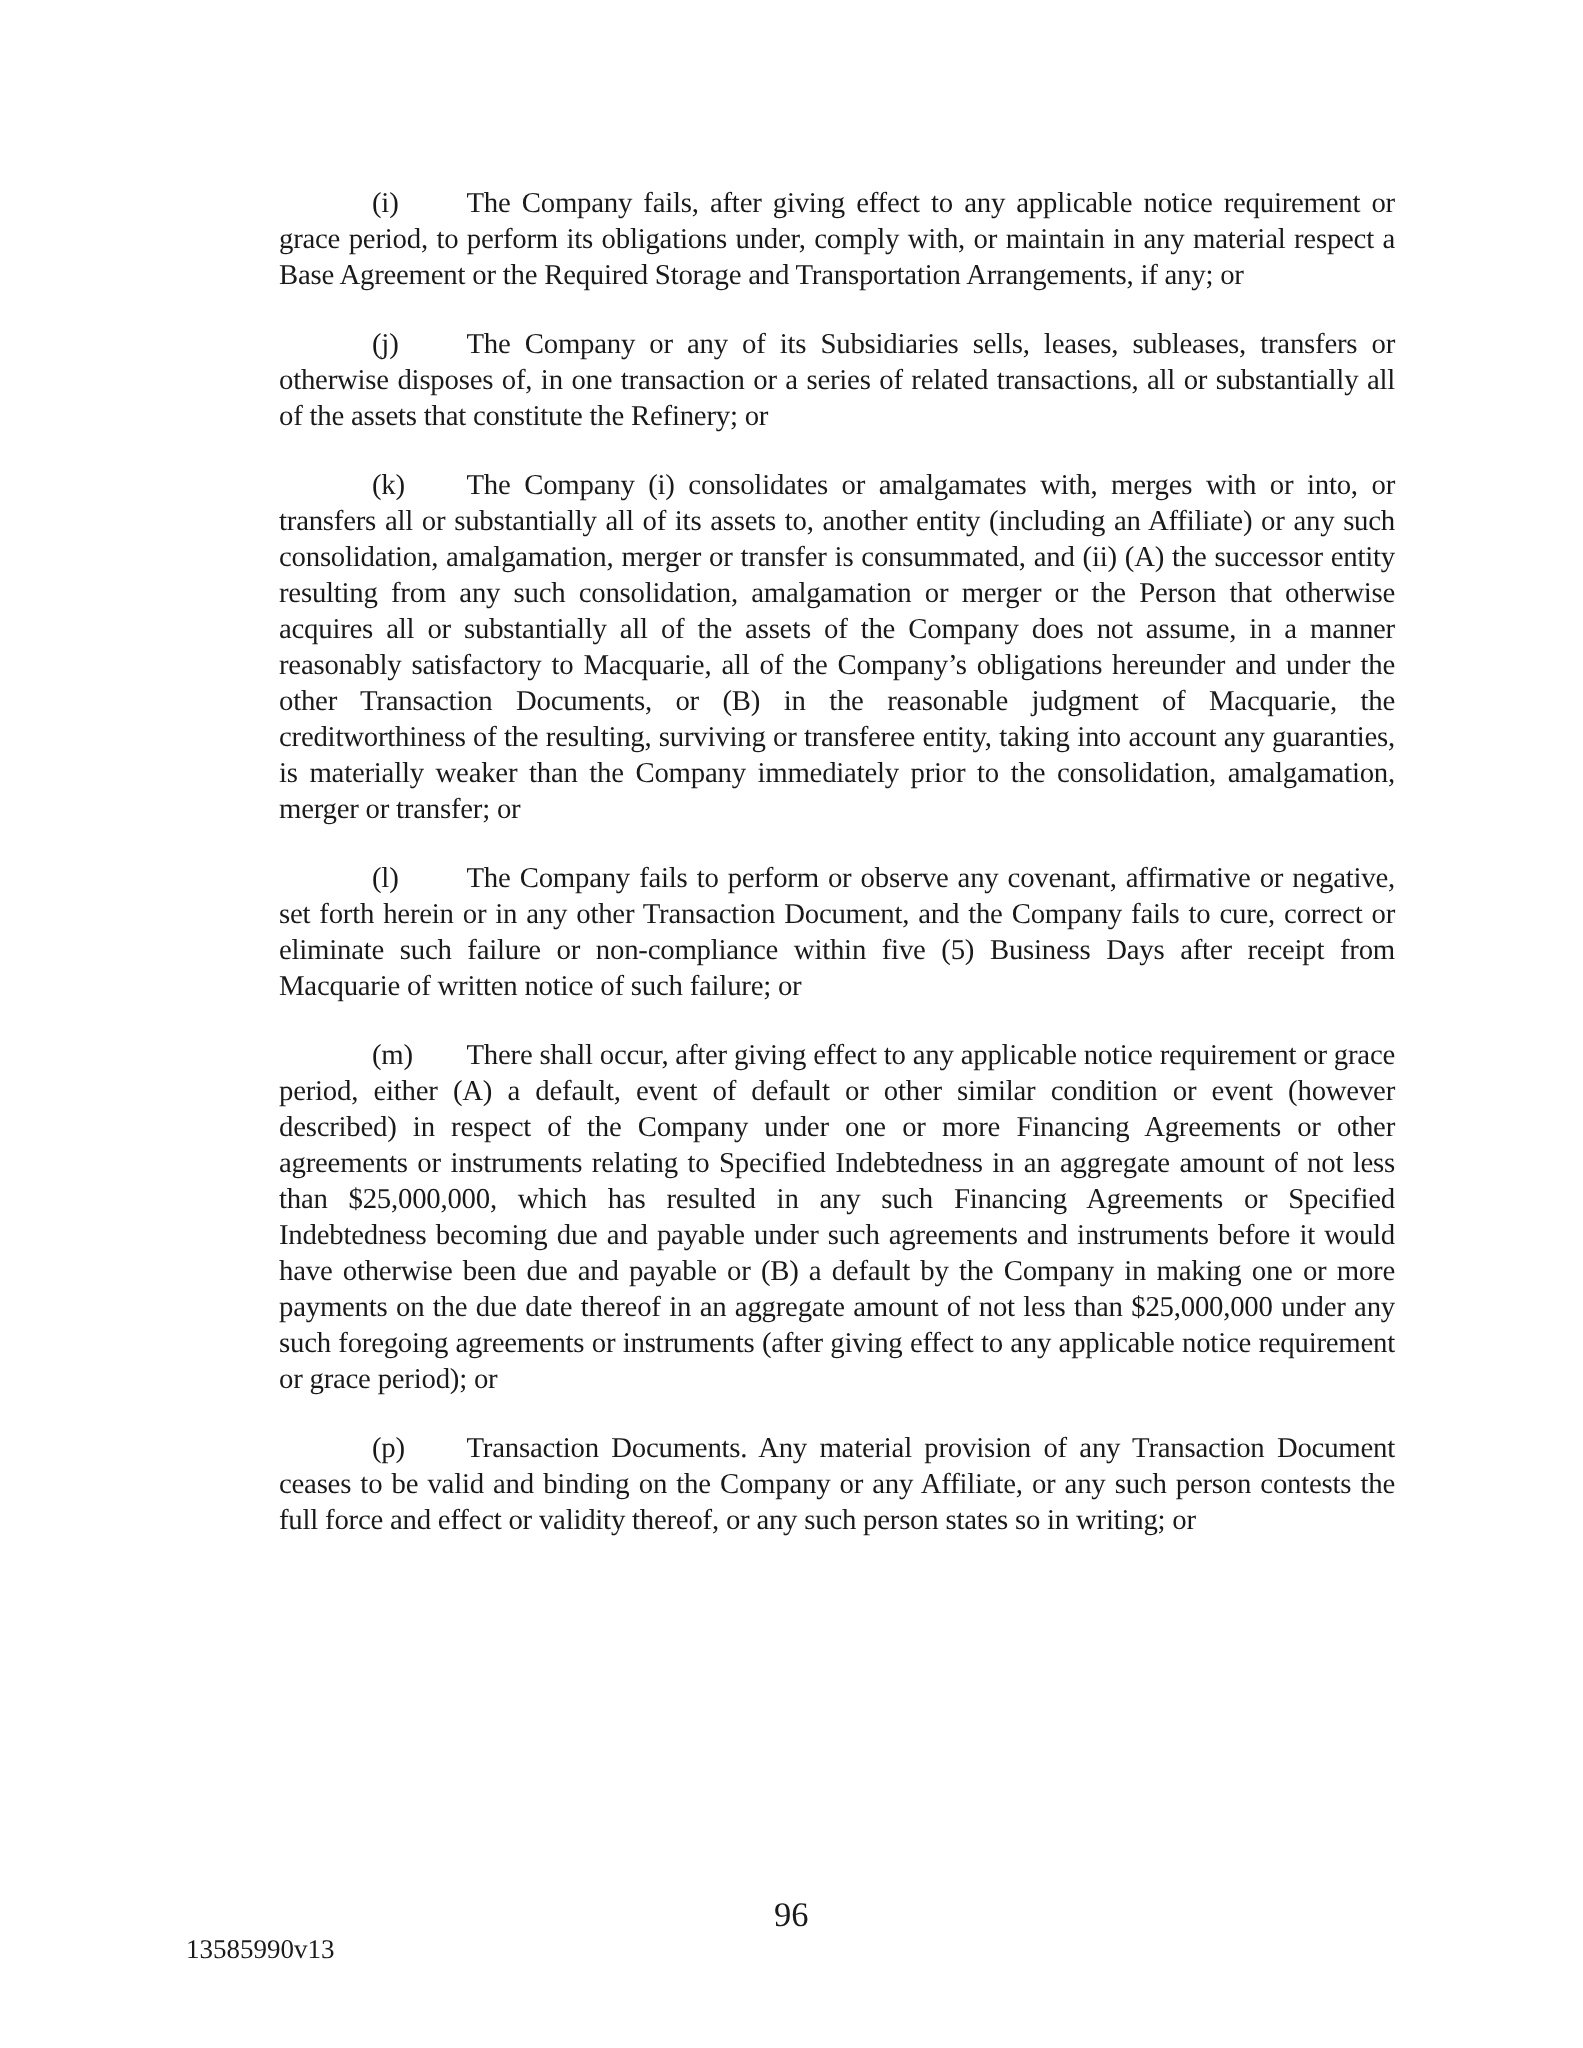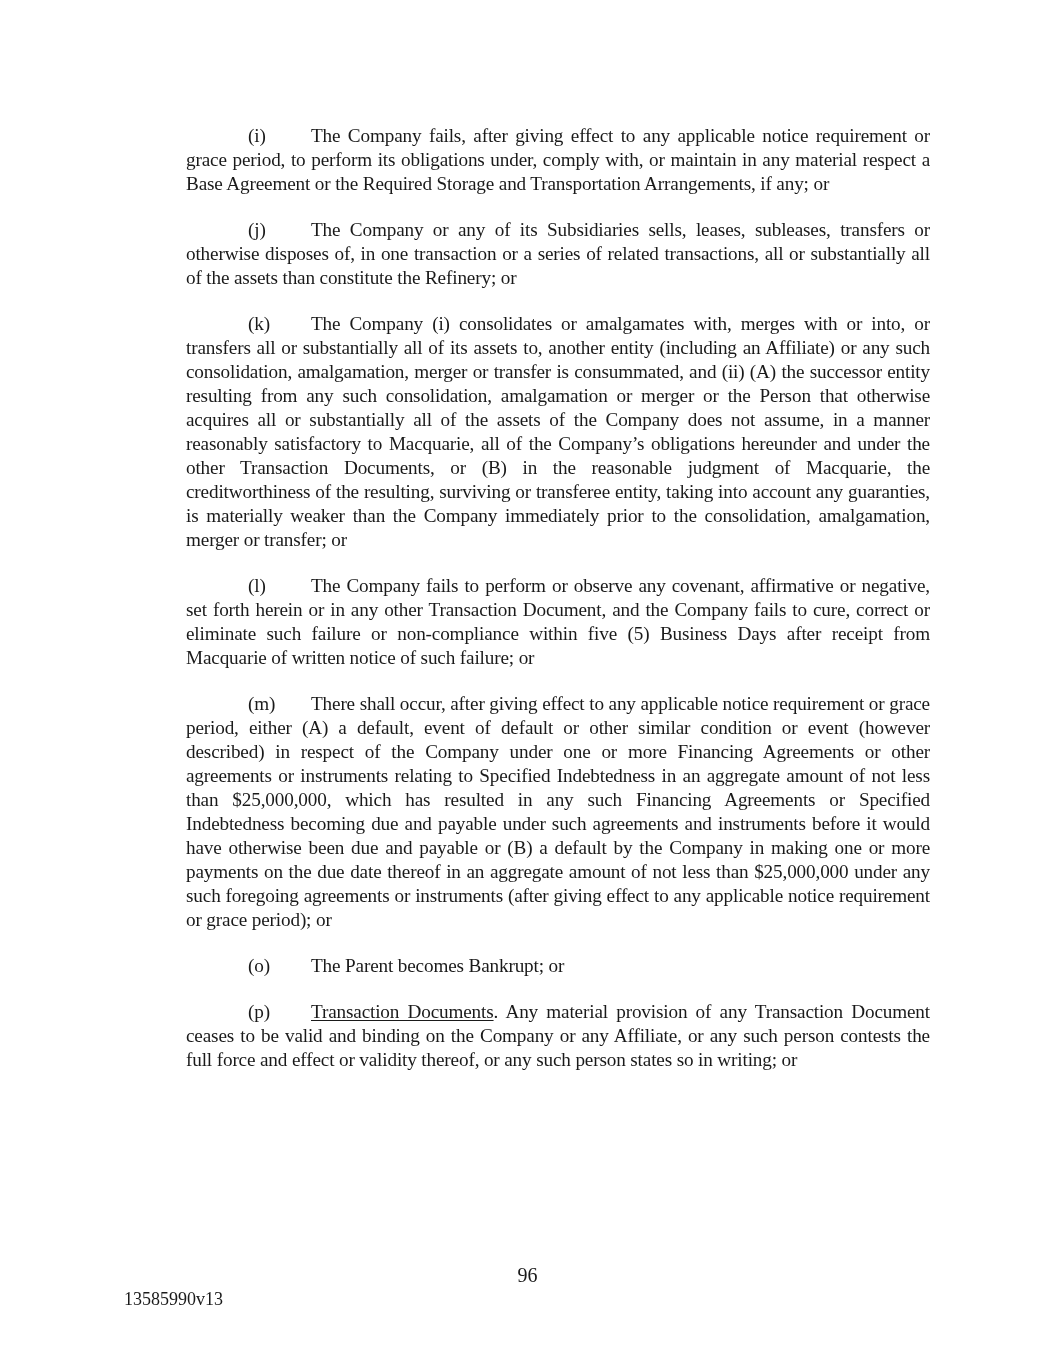--- a/index.html
+++ b/index.html
@@ -27,56 +27,54 @@
     text-align: justify;
     margin: 0 0 22px 0;
     letter-spacing: -0.15px;
   }
   .para .label {
     display: inline-block;
     width: 63px;
     margin-left: 62px;
   }
   .para .heading-u {
-    text-decoration: underline;
     text-underline-offset: 2px;
   }
   .page-number {
     position: absolute;
     top: 1264px;
     left: 0;
     width: 1055px;
     text-align: center;
-    font-size: 20px;
+    font-size: 23px;
     font-family: "Liberation Serif", serif;
   }
   .doc-id {
     position: absolute;
     left: 124px;
     top: 1289px;
     font-size: 18px;
     font-family: "Liberation Serif", serif;
   }
 </style>
 </head>
 <body>
 
 <div class="page">
 
   <p class="para"><span class="label">(i)</span><span>The Company fails, after giving effect to any applicable notice requirement or grace period, to perform its obligations under, comply with, or maintain in any material respect a Base Agreement or the Required Storage and Transportation Arrangements, if any; or</span></p>
 
-  <p class="para"><span class="label">(j)</span><span>The Company or any of its Subsidiaries sells, leases, subleases, transfers or otherwise disposes of, in one transaction or a series of related transactions, all or substantially all of the assets than constitute the Refinery; or</span></p>
+  <p class="para"><span class="label">(j)</span><span>The Company or any of its Subsidiaries sells, leases, subleases, transfers or otherwise disposes of, in one transaction or a series of related transactions, all or substantially all of the assets that constitute the Refinery; or</span></p>
 
   <p class="para"><span class="label">(k)</span><span>The Company (i) consolidates or amalgamates with, merges with or into, or transfers all or substantially all of its assets to, another entity (including an Affiliate) or any such consolidation, amalgamation, merger or transfer is consummated, and (ii) (A) the successor entity resulting from any such consolidation, amalgamation or merger or the Person that otherwise acquires all or substantially all of the assets of the Company does not assume, in a manner reasonably satisfactory to Macquarie, all of the Company’s obligations hereunder and under the other Transaction Documents, or (B) in the reasonable judgment of Macquarie, the creditworthiness of the resulting, surviving or transferee entity, taking into account any guaranties, is materially weaker than the Company immediately prior to the consolidation, amalgamation, merger or transfer; or</span></p>
 
   <p class="para"><span class="label">(l)</span><span>The Company fails to perform or observe any covenant, affirmative or negative, set forth herein or in any other Transaction Document, and the Company fails to cure, correct or eliminate such failure or non-compliance within five (5) Business Days after receipt from Macquarie of written notice of such failure; or</span></p>
 
   <p class="para"><span class="label">(m)</span><span>There shall occur, after giving effect to any applicable notice requirement or grace period, either (A) a default, event of default or other similar condition or event (however described) in respect of the Company under one or more Financing Agreements or other agreements or instruments relating to Specified Indebtedness in an aggregate amount of not less than $25,000,000, which has resulted in any such Financing Agreements or Specified Indebtedness becoming due and payable under such agreements and instruments before it would have otherwise been due and payable or (B) a default by the Company in making one or more payments on the due date thereof in an aggregate amount of not less than $25,000,000 under any such foregoing agreements or instruments (after giving effect to any applicable notice requirement or grace period); or</span></p>
 
 
-  <p class="para"><span class="label">(o)</span><span>The Parent becomes Bankrupt; or</span></p>
 
   <p class="para"><span class="label">(p)</span><span class="heading-u">Transaction Documents</span><span>. Any material provision of any Transaction Document ceases to be valid and binding on the Company or any Affiliate, or any such person contests the full force and effect or validity thereof, or any such person states so in writing; or</span></p>
 
 </div>
 
 <div class="page-number">96</div>
 <div class="doc-id">13585990v13</div>
 
 </body></html>

